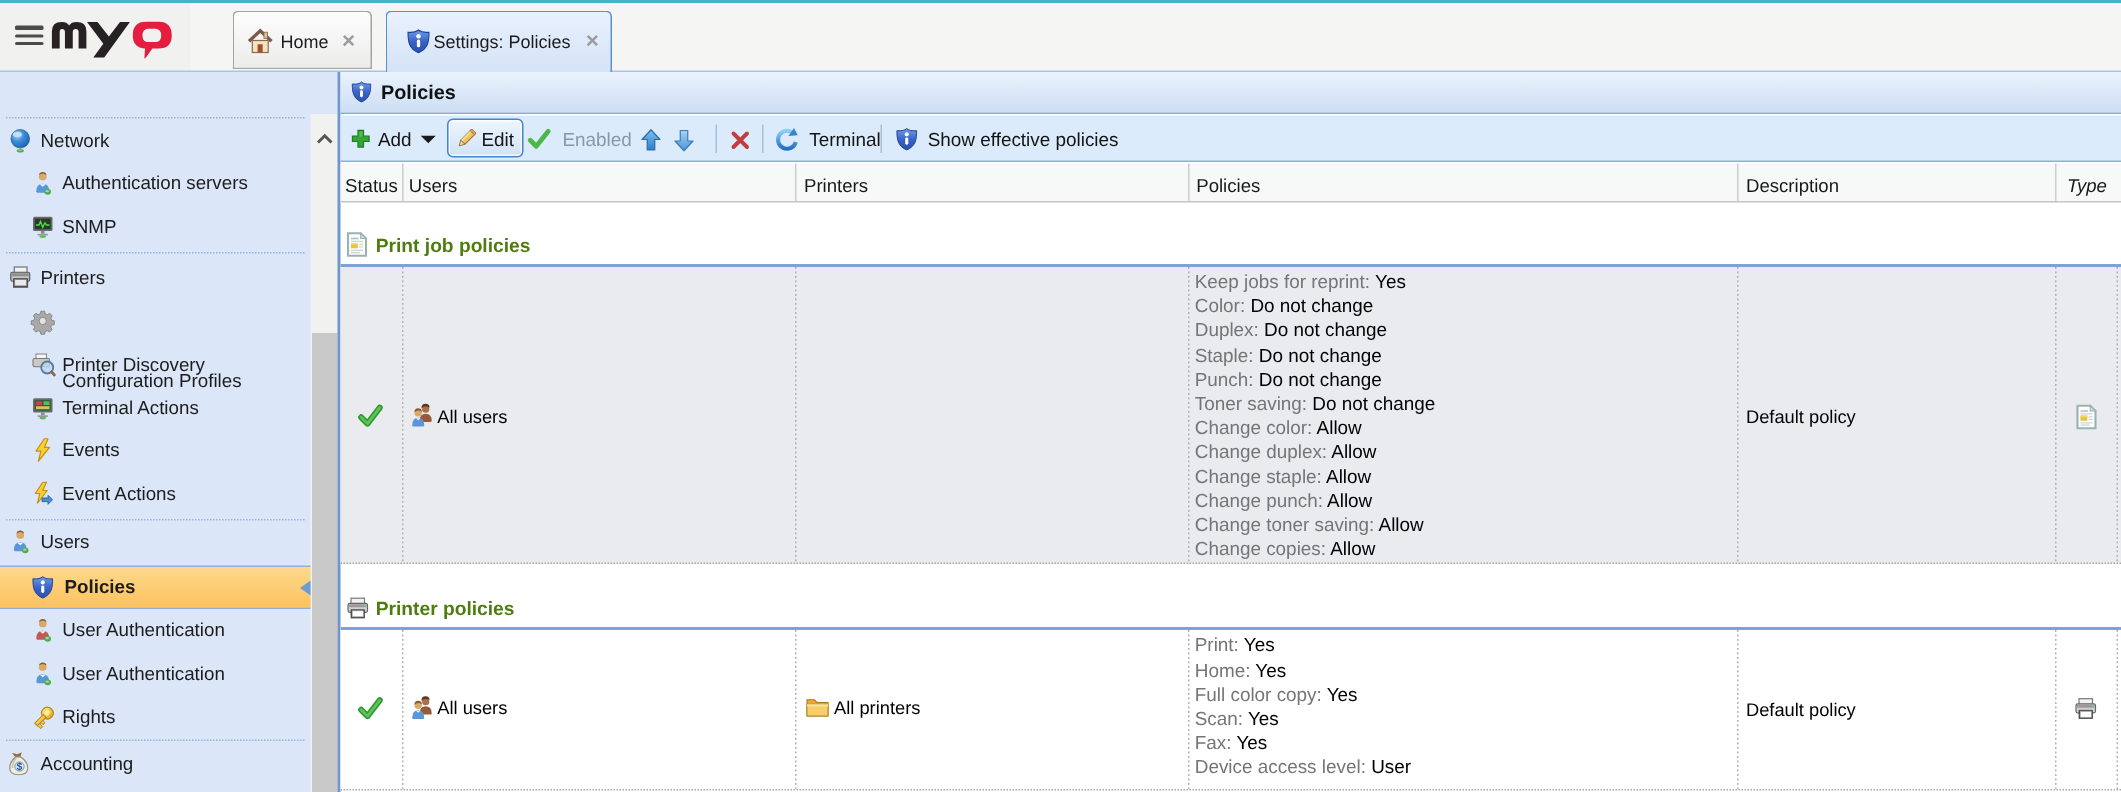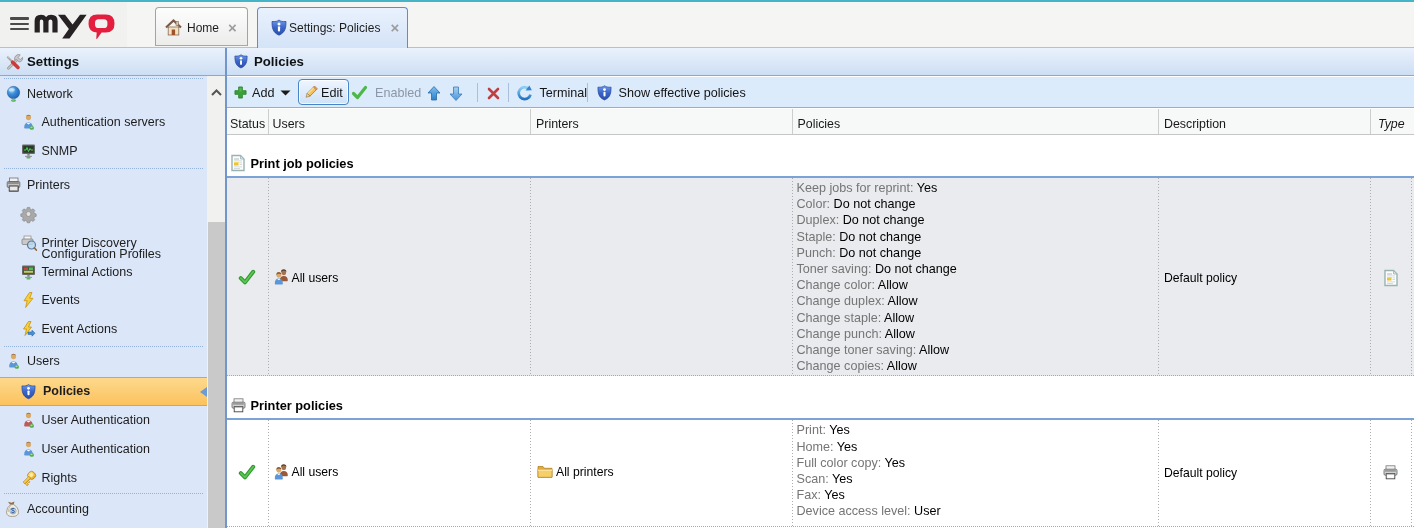--- a/index.html
+++ b/index.html
@@ -48,21 +48,21 @@
 #tbar { left:227px; top:77px; width:1187px; height:30.5px; background:#dcebfb; border-bottom:1.5px solid #8fafda; }
 .ttx { position:absolute; top:86px; font-size:12.6px; color:#141414; white-space:nowrap; }
 .tsep { position:absolute; top:83px; width:1px; height:19px; background:#aabfdc; }
 #editbtn { left:297.5px; top:79px; width:51px; height:25.5px; border:1px solid #4585c8; border-radius:4px;
   background:linear-gradient(#eef5fe,#cfe2f8); box-shadow:inset 0 0 0 1px rgba(255,255,255,.75); }
 
 
 #thead { left:227px; top:109px; width:1187px; height:25.5px; background:#f7f8f8; border-bottom:1px solid #c6c6c6; }
 .hcol { position:absolute; top:117px; font-size:12.4px; color:#191919; }
 .hsep { position:absolute; top:109px; width:1px; height:25px; background:#cdcdcd; }
-.gsec { position:absolute; font-size:12.8px; font-weight:bold; color:#000000; white-space:nowrap;text-align:right; }
+.gsec { position:absolute; font-size:12.8px; font-weight:bold; color:#4d7c0f; white-space:nowrap;text-align:right; }
 #row1 { left:227px; top:176px; width:1187px; height:200px; background:#e9ebee;
   border-top:2px solid #7ba3d8; border-bottom:1px dotted #a8a8a8; }
 #row2 { left:227px; top:417.5px; width:1187px; height:109px; background:#ffffff;
   border-top:2px solid #7ba3d8; border-bottom:1px dotted #a8a8a8; }
 .vdot { position:absolute; width:1px; background-image:linear-gradient(#adadad 1px, transparent 1px);
   background-size:1px 3px; }
 .cell { position:absolute; font-size:12.2px; color:#000; white-space:nowrap; }
 .pol { position:absolute; left:796.5px; font-size:12.6px; line-height:16.2px; color:#000; white-space:nowrap; }
 .pol span { color:#757575; }
 
@@ -121,31 +121,20 @@
     <div class="x" style="left:133px;">×</div>
   </div>
 
   <div class="abs" id="side"></div>
   <div class="abs" id="sbar"></div>
   <svg style="left:211px; top:89px;" width="11" height="7" viewBox="0 0 11 7">
     <path d="M1,6 L5.5,1.5 L10,6" fill="none" stroke="#555" stroke-width="2"></path>
   </svg>
   <div class="abs" id="sthumb"></div>
   <div class="abs" id="vdiv"></div>
-  <div class="abs" id="side-hdr">
-    <svg style="left:4px; top:5px;" width="18" height="18" viewBox="0 0 18 18">
-      <path d="M13.8,6 L4.5,15.3" stroke="#9a9a9a" stroke-width="2.8" stroke-linecap="round"></path>
-      <path d="M13.8,6 L4.5,15.3" stroke="#cdcdcd" stroke-width="1.2" stroke-linecap="round"></path>
-      <path d="M3.8,4.2 L8.8,9.4" stroke="#a8a8a8" stroke-width="2" stroke-linecap="round"></path>
-      <path d="M3.2,3.5 L5.2,4.2 L4.5,5.2 z" fill="#c8c8c8"></path>
-      <path d="M8.6,9.2 L14,14.6" stroke="#cc3a3a" stroke-width="3.6" stroke-linecap="round"></path>
-      <path d="M16.2,1.8 a4.2,4.2 0 0 0 -5.4,5.4 l2,-0.6 2.4,2.4 a4.2,4.2 0 0 0 3.4,-4.6 l-2.4,2.2 -2,-2 z" fill="#c9c9c9" stroke="#8a8a8a" stroke-width="0.7"></path>
-    </svg>
-    <div class="tx">Settings</div>
-  </div>
   <div class="abs" id="side-dots"></div>
 
   <svg style="left:5.5px; top:86px;" width="15" height="16" viewBox="0 0 15 16">
 <defs>
         <radialGradient id="glb" cx="0.35" cy="0.3" r="0.8">
           <stop offset="0" stop-color="#a8d8f5"></stop>
           <stop offset="0.45" stop-color="#3a8ad8"></stop>
           <stop offset="1" stop-color="#1a5fae"></stop>
         </radialGradient>
       </defs>

